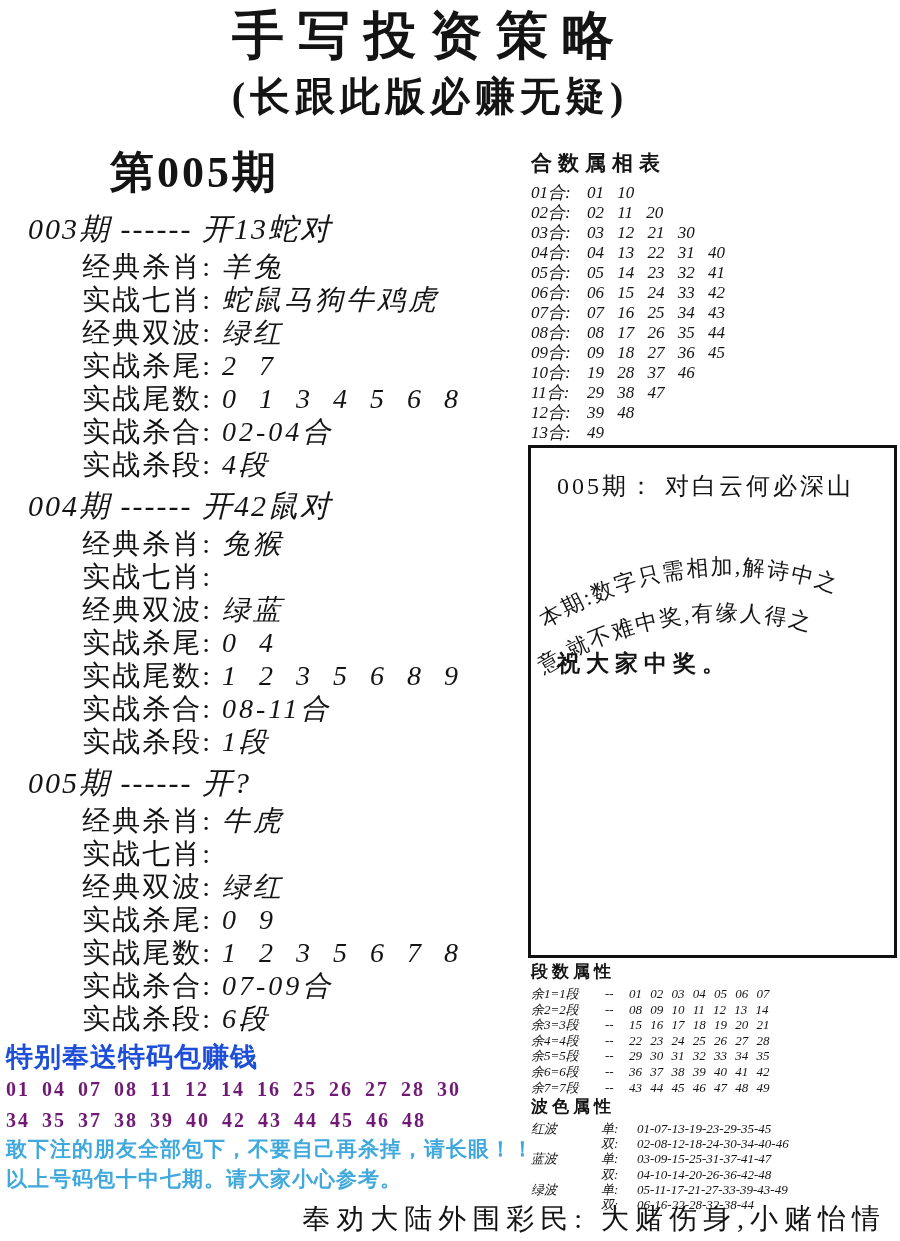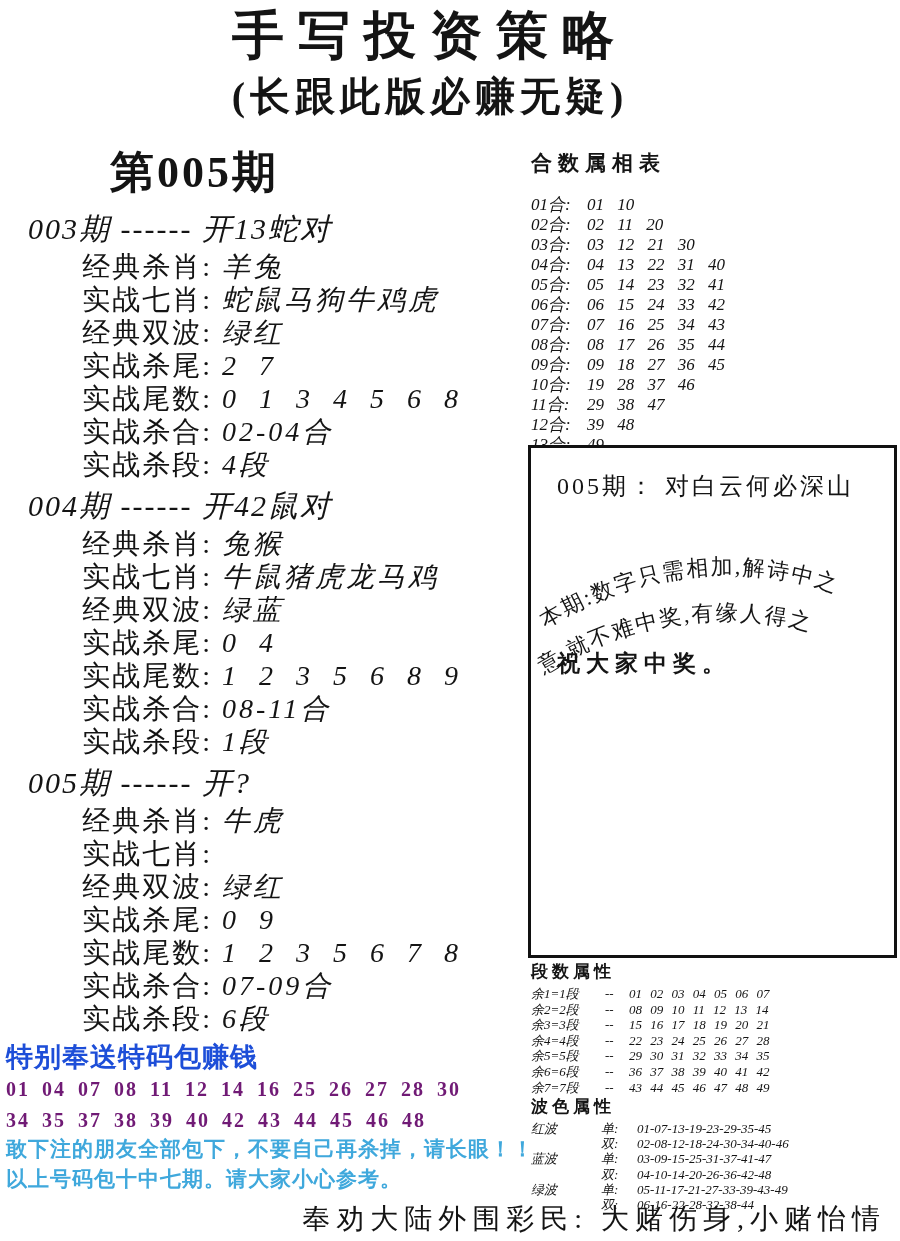--- a/index.html
+++ b/index.html
@@ -15,21 +15,21 @@
   .left-col{position:absolute;left:0;top:142px;width:524px;}
   .issue-heading{margin-left:110px;font-size:44px;font-weight:bold;letter-spacing:3px;line-height:62px;}
   .section{margin-top:4px;}
   .sec-header{margin-left:28px;font-size:30px;font-style:italic;line-height:42px;letter-spacing:2px;}
   .stat-row{display:flex;line-height:33px;font-size:28px;}
   .stat-row .lbl{width:212px;text-align:right;flex:none;letter-spacing:2px;}
   .stat-row .val{margin-left:10px;font-style:italic;letter-spacing:3px;word-spacing:10px;white-space:nowrap;}
 
   
   .right-col{position:absolute;left:531px;top:150px;width:368px;}
-  .hesu-title{font-size:21px;font-weight:bold;letter-spacing:6px;line-height:27px;margin-bottom:18px;}
+  .hesu-title{font-size:21px;font-weight:bold;letter-spacing:6px;line-height:27px;margin-bottom:6px;}
   .hesu-row{font-size:17px;font-style:italic;line-height:20px;white-space:nowrap;}
   .hesu-row .hesu-label{display:inline-block;min-width:50px;}
   .hesu-row .hesu-nums{word-spacing:9px;margin-left:6px;}
 
   
   .poem-box{position:absolute;left:528px;top:445px;width:363px;height:507px;border:3px solid #111;background:#fff;}
   .poem-title{margin:22px 0 0 26px;font-size:24px;letter-spacing:3px;white-space:nowrap;}
   .poem-svg{position:absolute;left:0;top:40px;width:363px;height:250px;}
   .poem-svg text{font-size:22px;letter-spacing:2px;fill:#141414;font-family:"Liberation Serif",serif;}
   .poem-closing{position:absolute;top:200px;left:12px;width:100%;text-align:left;
@@ -108,21 +108,20 @@
           </div>
         </div>
         <div class="section">
           <div class="sec-header">004期 ------ 开42鼠对</div>
           <div class="stat-row">
             <span class="lbl">经典杀肖:</span>
             <span class="val">兔猴</span>
           </div>
           <div class="stat-row">
             <span class="lbl">实战七肖:</span>
-            <span class="val">牛鼠猪虎龙马鸡</span>
           </div>
           <div class="stat-row">
             <span class="lbl">经典双波:</span>
             <span class="val">绿蓝</span>
           </div>
           <div class="stat-row">
             <span class="lbl">实战杀尾:</span>
             <span class="val">0 4</span>
           </div>
           <div class="stat-row">

